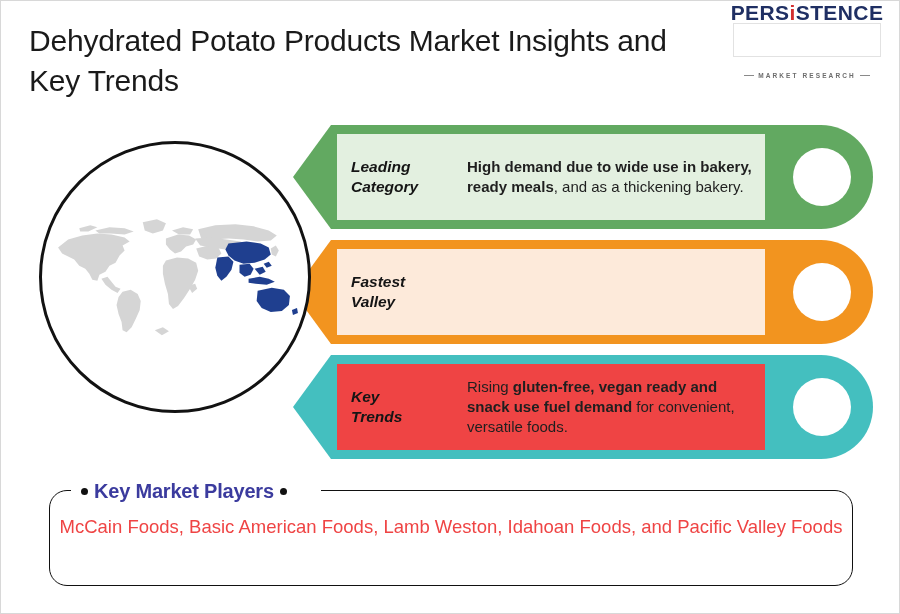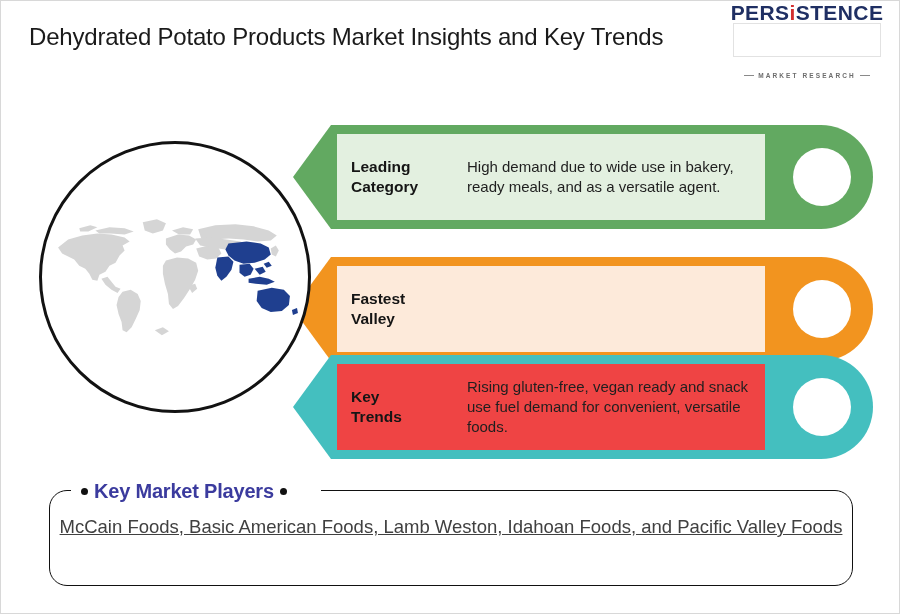--- a/index.html
+++ b/index.html
@@ -19,21 +19,21 @@
     box-sizing: border-box;
     overflow: hidden;
   }
 
   
   #page-title {
     position: absolute;
     left: 28px;
     top: 20px;
     width: 680px;
-    font-size: 24px;
+    font-size: 30px;
     line-height: 1.32;
     color: #1a1a1a;
     font-weight: 400;
     letter-spacing: -0.2px;
   }
 
   #logo {
     position: absolute;
     right: 18px;
     top: 22px;
@@ -100,21 +100,21 @@
   }
 
   
   .row {
     position: absolute;
     left: 292px;
     width: 580px;
     height: 104px;
   }
   #row-0 { top: 124px; }
-  #row-1 { top: 256px; }
+  #row-1 { top: 239px; }
   #row-2 { top: 354px; }
 
   
   .row .shell {
     position: absolute;
     inset: 0;
     border-radius: 0 52px 52px 0;
     clip-path: polygon(0 50%, 38px 0, 100% 0, 100% 100%, 38px 100%);
   }
   
@@ -139,29 +139,30 @@
     align-items: center;
     padding: 0 10px 0 14px;
     box-sizing: border-box;
   }
   .row .label {
     flex: 0 0 108px;
     font-size: 15.5px;
     font-weight: 700;
     color: #151515;
     line-height: 1.28;
+    font-style: italic;
   }
   .row .desc {
     flex: 1;
     font-size: 15px;
     line-height: 1.33;
     color: #1f1f1f;
     padding-left: 8px;
   }
-  .row .desc b { font-weight: 400; }
+  .row .desc b { font-weight: 700; }
 
   
   #players-box {
     position: absolute;
     left: 48px;
     top: 489px;
     width: 804px;
     height: 96px;
     border: 1.6px solid #111111;
     border-radius: 18px;
@@ -200,22 +201,21 @@
     text-align: right;
   }
   #players-names {
     position: absolute;
     left: 58px;
     top: 513px;
     width: 784px;
     text-align: center;
     font-size: 18.5px;
     line-height: 1.42;
-    color: #404040;
-    text-decoration: underline;
+    color: #ef4444;
   }
 </style>
 </head>
 <body>
 
 <div id="canvas">
 
   <div id="page-title">Dehydrated Potato Products Market Insights and Key Trends</div>
 
   <div id="logo">
@@ -276,21 +276,21 @@
   </div>
 
   <div class="row" id="row-0">
     <div class="shell" style="background:#62a961;"></div>
     <div class="hole"></div>
     <div class="panel" style="background:#e3f0e0;">
       <div class="label">
         <div>Leading</div>
         <div>Category</div>
       </div>
-      <div class="desc"><b>High demand due to wide use in bakery, ready meals</b><span>, and as a versatile agent.</span></div>
+      <div class="desc"><b>High demand due to wide use in bakery, ready meals</b><span>, and as a thickening bakery.</span></div>
     </div>
   </div>
 
   <div class="row" id="row-1">
     <div class="shell" style="background:#f2941f;"></div>
     <div class="hole"></div>
     <div class="panel" style="background:#fdeada;">
       <div class="label">
         <div>Fastest</div>
         <div>Valley</div>

